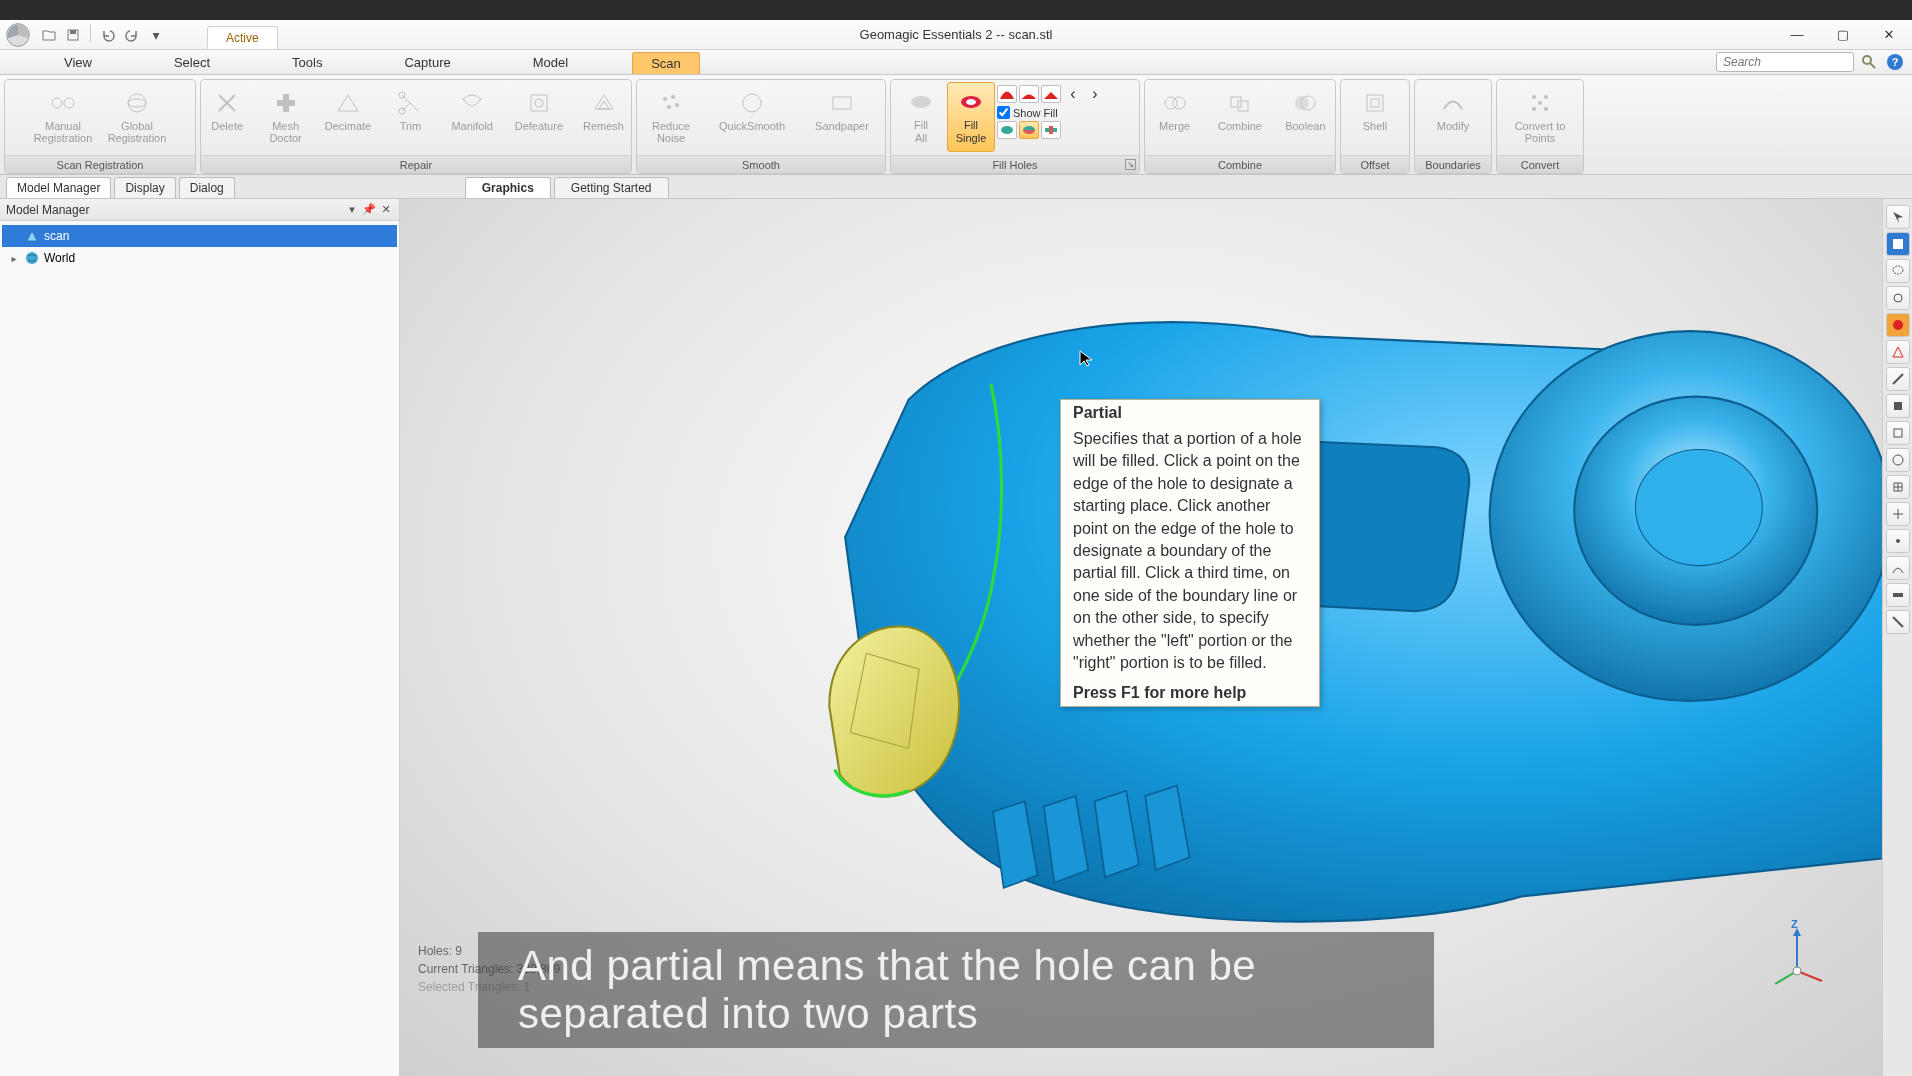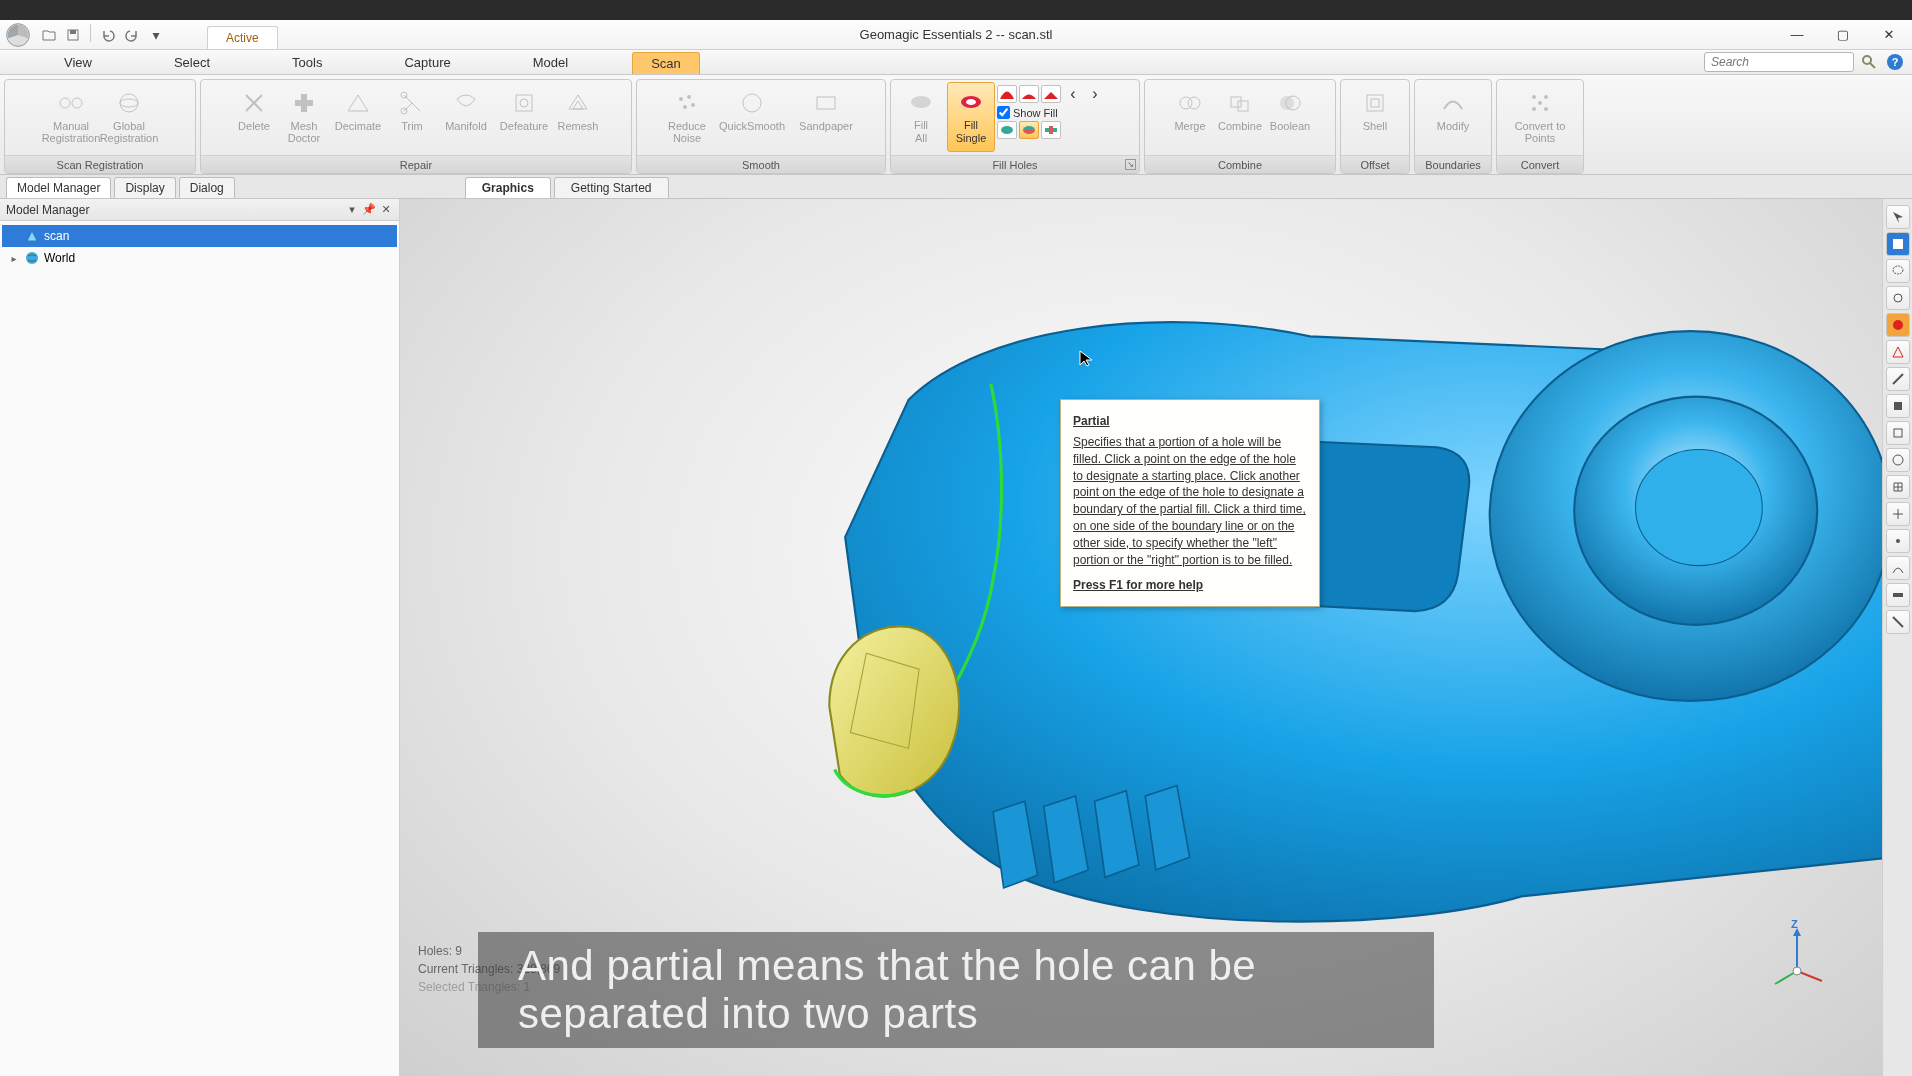--- a/index.html
+++ b/index.html
@@ -18,27 +18,27 @@
 .titlebar-tab.active { background:#fff; }
 .titlebar-center { position:absolute; left:50%; transform:translateX(-50%); font-size:13px; color:#333; }
 .win-controls { margin-left:auto; display:flex; }
 .win-btn { width:46px; height:30px; display:flex; align-items:center; justify-content:center; font-size:13px; color:#333; }
 
 
 .menu-strip { height:25px; background:linear-gradient(#fafafa,#ececec); display:flex; align-items:stretch; border-bottom:1px solid #c8c8c8; position:relative; }
 .menu-item { padding:0 18px; font-size:13px; color:#333; display:flex; align-items:center;margin-left:46px; }
 .menu-item.active { background:#ffc76b; border:1px solid #e6a63d; border-bottom:none; border-radius:3px 3px 0 0; margin-top:2px; }
 .search-cell { margin-left:auto; display:flex; align-items:center; padding-right:6px; gap:4px; }
-.search-input { width:150px; height:20px; border:1px solid #b5b5b5; border-radius:3px; padding:0 6px; font-size:12px; font-style:italic; color:#888; }
+.search-input { width:138px; height:20px; border:1px solid #b5b5b5; border-radius:3px; padding:0 6px; font-size:12px; font-style:italic; color:#888; }
 .search-go,.help-btn { width:22px; height:22px; display:flex; align-items:center; justify-content:center; }
 
 
 .ribbon { height:100px; background:linear-gradient(#f8f8f8,#e9e9e9); display:flex; padding:4px 4px 0; gap:4px; border-bottom:1px solid #c5c5c5; }
 .ribbon-group { border:1px solid #c9c9c9; border-radius:4px; background:linear-gradient(#f6f6f6,#eaeaea); display:flex; flex-direction:column; }
-.ribbon-group-body { flex:1; display:flex; align-items:center; justify-content:center; gap:2px; padding:2px 6px; }
+.ribbon-group-body { flex:1; display:flex; align-items:center; justify-content:center; gap:18px; padding:2px 6px; }
 .ribbon-group-title { height:18px; background:linear-gradient(#e3e3e3,#d6d6d6); border-top:1px solid #d0d0d0; font-size:11px; color:#555; text-align:center; line-height:18px; border-radius:0 0 4px 4px; position:relative; }
 .ribbon-group-title .dlg-launcher { position:absolute; right:3px; top:3px; width:11px; height:11px; border:1px solid #999; font-size:8px; line-height:9px; color:#666; }
 .rbtn { width:56px; height:70px; display:flex; flex-direction:column; align-items:center; justify-content:flex-start; padding-top:4px; font-size:11px; color:#555; text-align:center; line-height:1.15; border:1px solid transparent; border-radius:3px; }
 .rbtn.small { width:48px; }
 .rbtn.active { background:linear-gradient(#ffe9b7,#ffc557); border-color:#e6a63d; color:#333; }
 .rbtn .rbtn-ico { width:30px; height:30px; display:flex; align-items:center; justify-content:center; margin-bottom:2px; }
 .rbtn .rbtn-ico svg { width:28px; height:28px; }
 .rbtn.disabled { opacity:.55; }
 
 
@@ -70,21 +70,21 @@
 .tree { padding:4px 2px; font-size:12px; }
 .tree-row { display:flex; align-items:center; gap:4px; height:22px; padding-left:6px; }
 .tree-row.selected { background:#2f7bd9; color:#fff; }
 .tree-row .expander { width:12px; text-align:center; color:#666; font-size:10px; }
 .tree-row.selected .expander { color:#fff; }
 .tree-ico { width:16px; height:16px; display:flex; align-items:center; justify-content:center; }
 
 .viewport { flex:1; position:relative; background:radial-gradient(ellipse at 50% 40%,#fdfdfd 0%,#e8e8e8 55%,#cfcfcf 100%); overflow:hidden; }
 .viewport svg.model { position:absolute; left:0; top:0; width:100%; height:100%; }
 
-.tooltip-popup { position:absolute; left:1060px; top:200px; width:260px; background:#fffefb; border:1px solid #b9b28a; box-shadow:2px 2px 6px rgba(0,0,0,.25); padding:14px 12px; font-size:12px; color:#333;text-decoration:underline; }
+.tooltip-popup { position:absolute; left:1060px; top:200px; width:260px; background:#fffefb; border:1px solid #b9b28a; box-shadow:2px 2px 6px rgba(0,0,0,.25); padding:4px 12px; font-size:16px; color:#333; }
 .tooltip-popup .tt-title { font-weight:600; margin-bottom:6px; }
 .tooltip-popup .tt-body { line-height:1.4; margin-bottom:10px; }
 .tooltip-popup .tt-help { font-weight:600; }
 
 .overlay-stats { position:absolute; left:18px; bottom:80px; font-size:12px; color:#666; line-height:1.5; }
 .gizmo { position:absolute; right:55px; bottom:90px; width:60px; height:60px; }
 
 .right-toolbar { width:30px; background:#e7e7e7; border-left:1px solid #cfcfcf; display:flex; flex-direction:column; align-items:center; gap:3px; padding-top:6px; }
 .rt-btn { width:24px; height:24px; border:1px solid #c8c8c8; border-radius:3px; background:linear-gradient(#fcfcfc,#ececec); display:flex; align-items:center; justify-content:center; }
 

